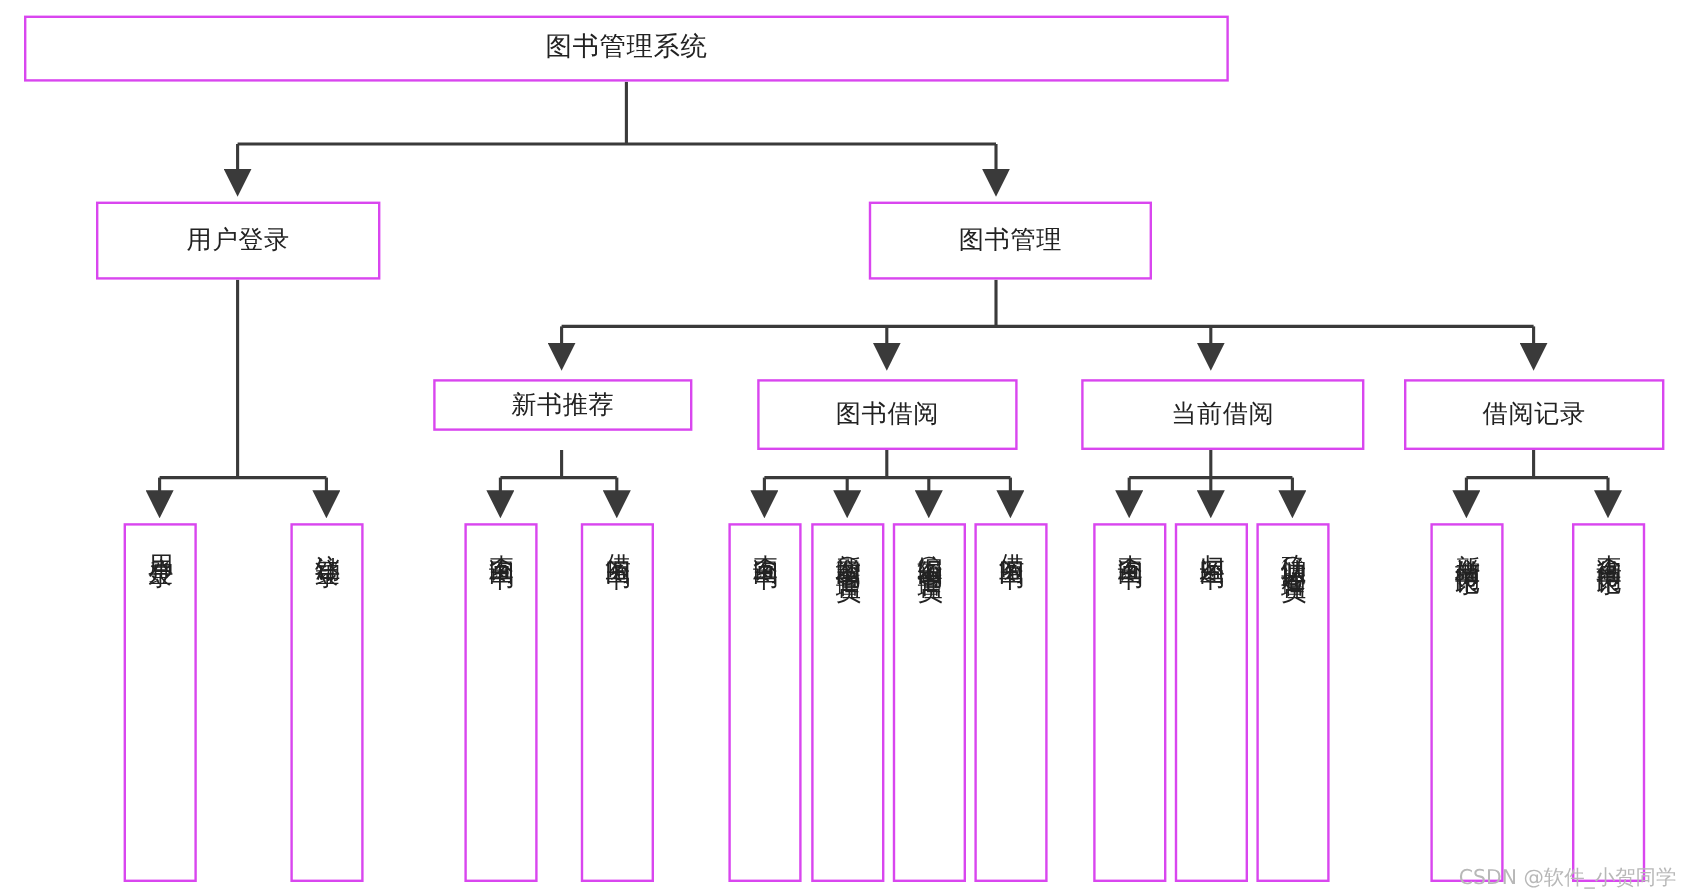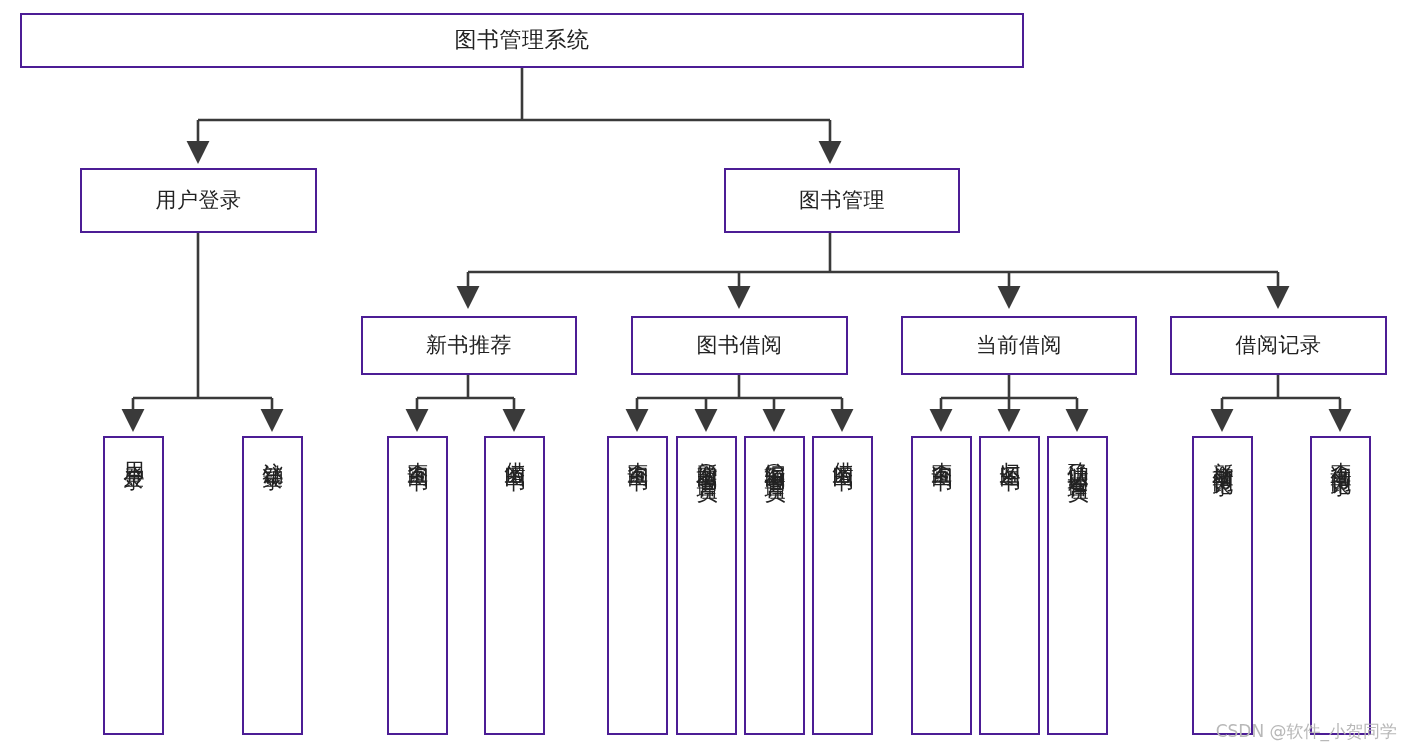--- a/index.html
+++ b/index.html
@@ -23,21 +23,21 @@
     left: 0;
     top: 0;
     width: 1405px;
     height: 747px;
     pointer-events: none;
   }
   .node {
     position: absolute;
     box-sizing: border-box;
     background: #ffffff;
-    border: 2px solid #4c1d95;
+    border: 2px solid #d946ef;
     display: flex;
     align-items: center;
     justify-content: center;
     color: #222222;
     z-index: 2;
   }
   .node .label {
     display: block;
     text-align: center;
     line-height: 1.12;
@@ -133,21 +133,21 @@
   </div>
 
   <div class="node horiz" style="left:80px; top:168px; width:237px; height:65px;">
     <span class="label">用户登录</span>
   </div>
 
   <div class="node horiz" style="left:712px; top:168px; width:236px; height:65px;margin-left:12px;">
     <span class="label">图书管理</span>
   </div>
 
-  <div class="node horiz" style="left:361px; top:316px; width:216px; height:59px;font-family:Liberation Serif, serif;">
+  <div class="node horiz" style="left:361px; top:316px; width:216px; height:43px;font-family:Liberation Serif, serif;">
     <span class="label">新书推荐</span>
   </div>
 
   <div class="node horiz" style="left:631px; top:316px; width:217px; height:59px;">
     <span class="label">图书借阅</span>
   </div>
 
   <div class="node horiz" style="left:901px; top:316px; width:236px; height:59px;">
     <span class="label">当前借阅</span>
   </div>

